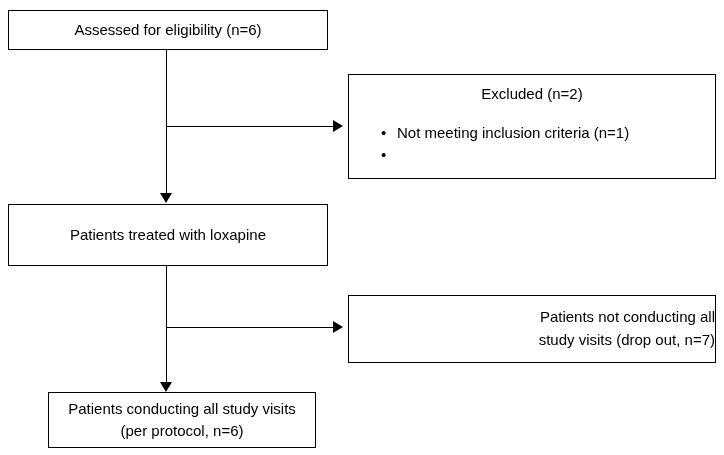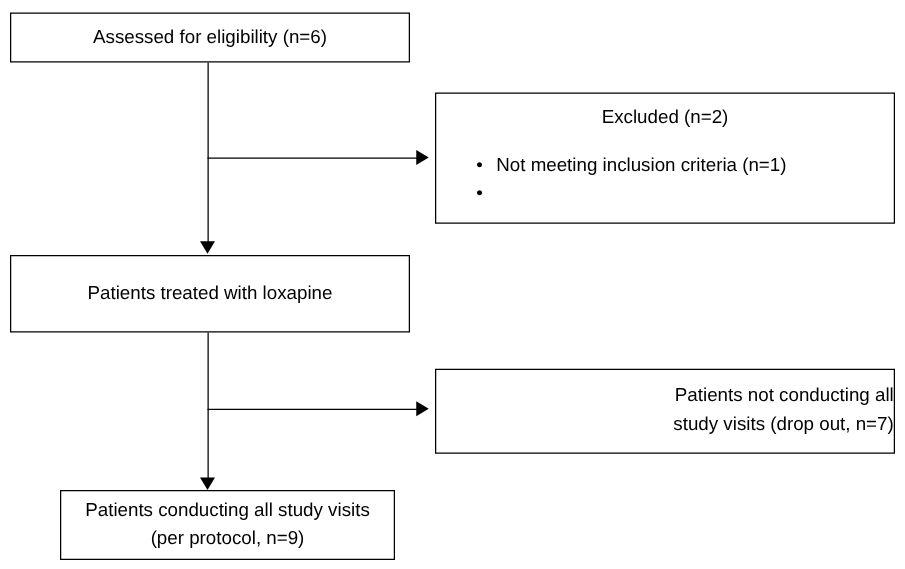--- a/index.html
+++ b/index.html
@@ -143,16 +143,16 @@
   <div class="hline" style="left:166px; top:327px; width:168px;"></div>
   <div class="arrow-right" style="left:333px; top:321px;"></div>
 
   <div class="plain-box" style="left:348px; top:295px; width:368px; height:68px;">
     <span class="line">Patients not conducting all</span>
     <span class="line">study visits (drop out, n=7)</span>
   </div>
 
   <div class="node" style="left:8px; top:392px; width:268px; height:56px;margin-left:40px;">
     <span class="line">Patients conducting all study visits</span>
-    <span class="line">(per protocol, n=9)</span>
+    <span class="line">(per protocol, n=6)</span>
   </div>
 
 </div>
 
 </body></html>

